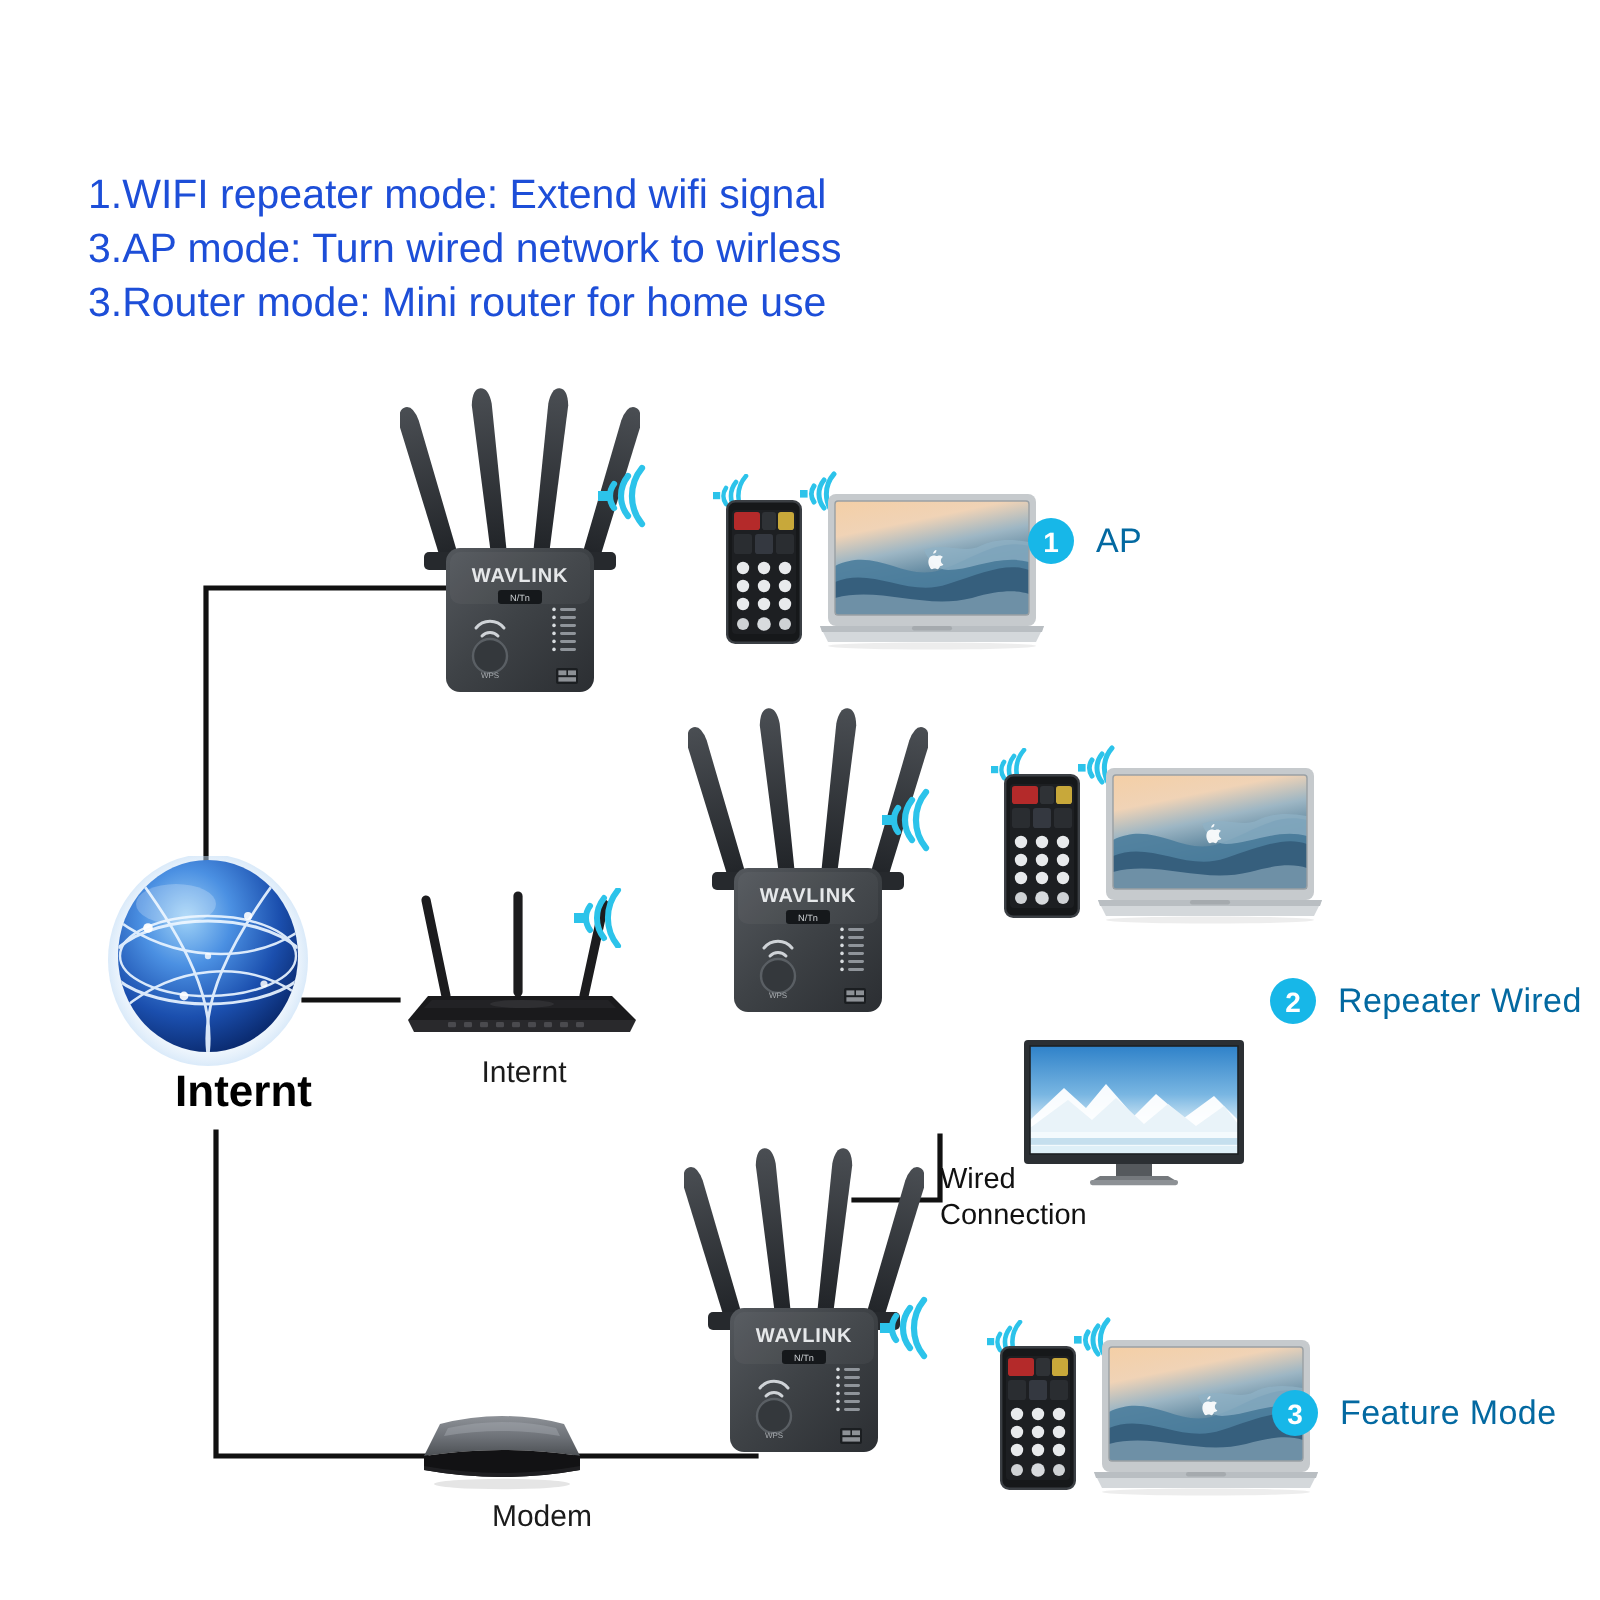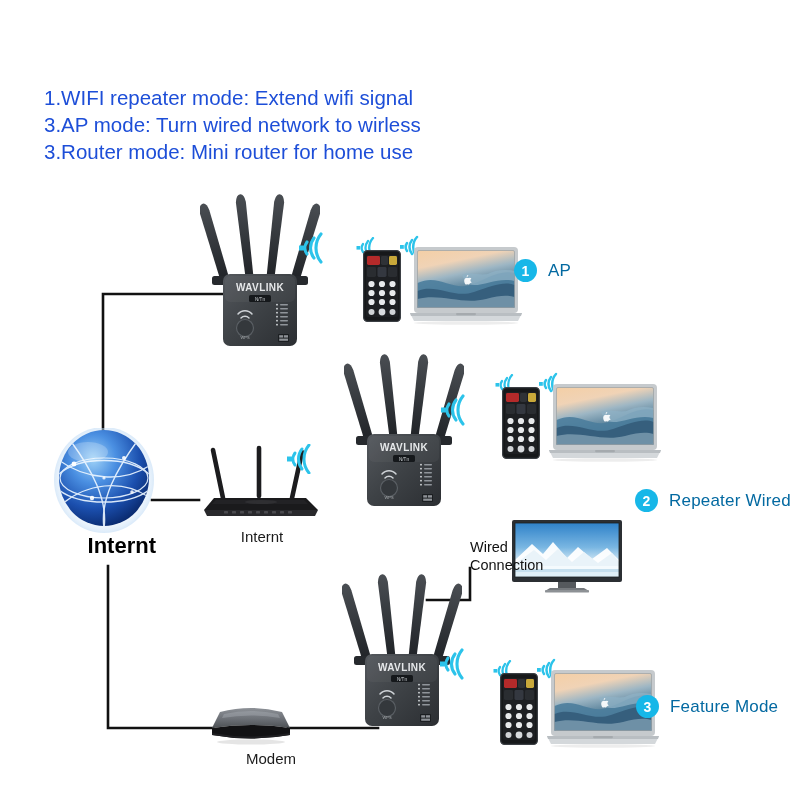--- a/index.html
+++ b/index.html
@@ -97,20 +97,21 @@
     color: #000;
     text-align: right;
   }
   .wired-cap {
     position: absolute;
     font-size: 14.5px;
     color: #111;
     line-height: 18px;
     text-align: left;
     white-space: nowrap;
+    margin-top: 43px;
   }
 
   
   .device { position: absolute; }
 </style>
 </head>
 <body>
 
 <div id="page">
 

